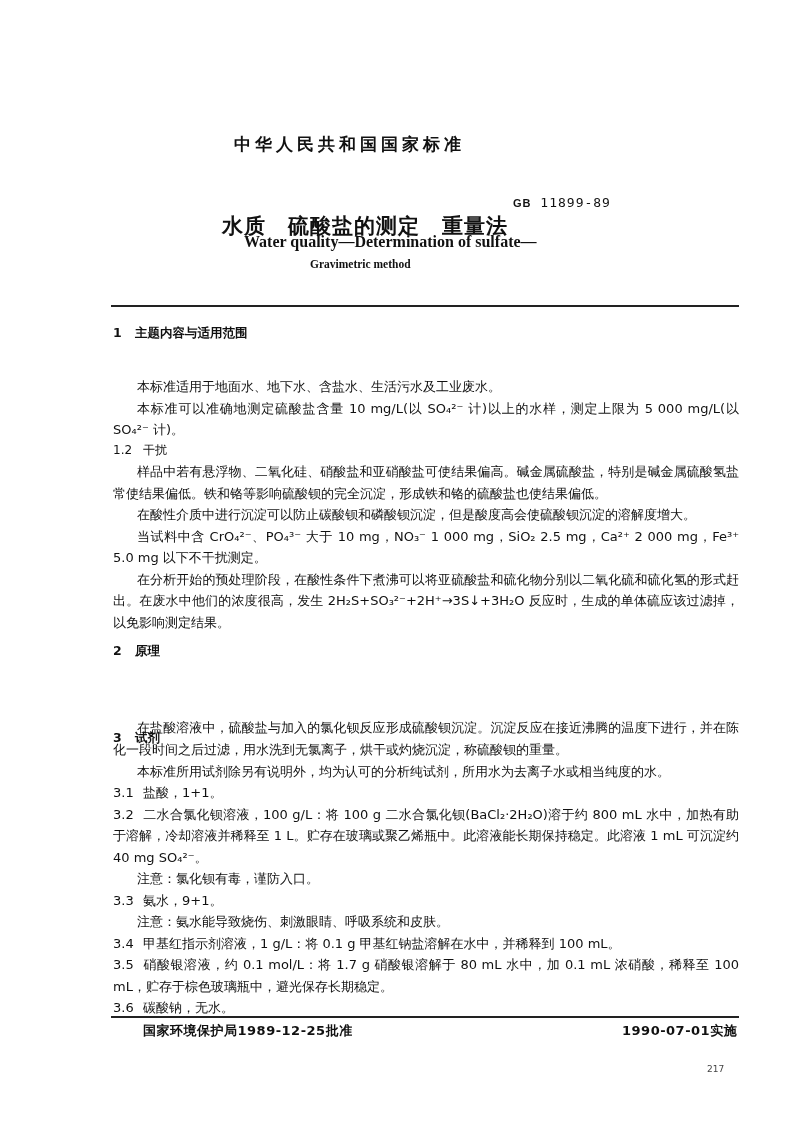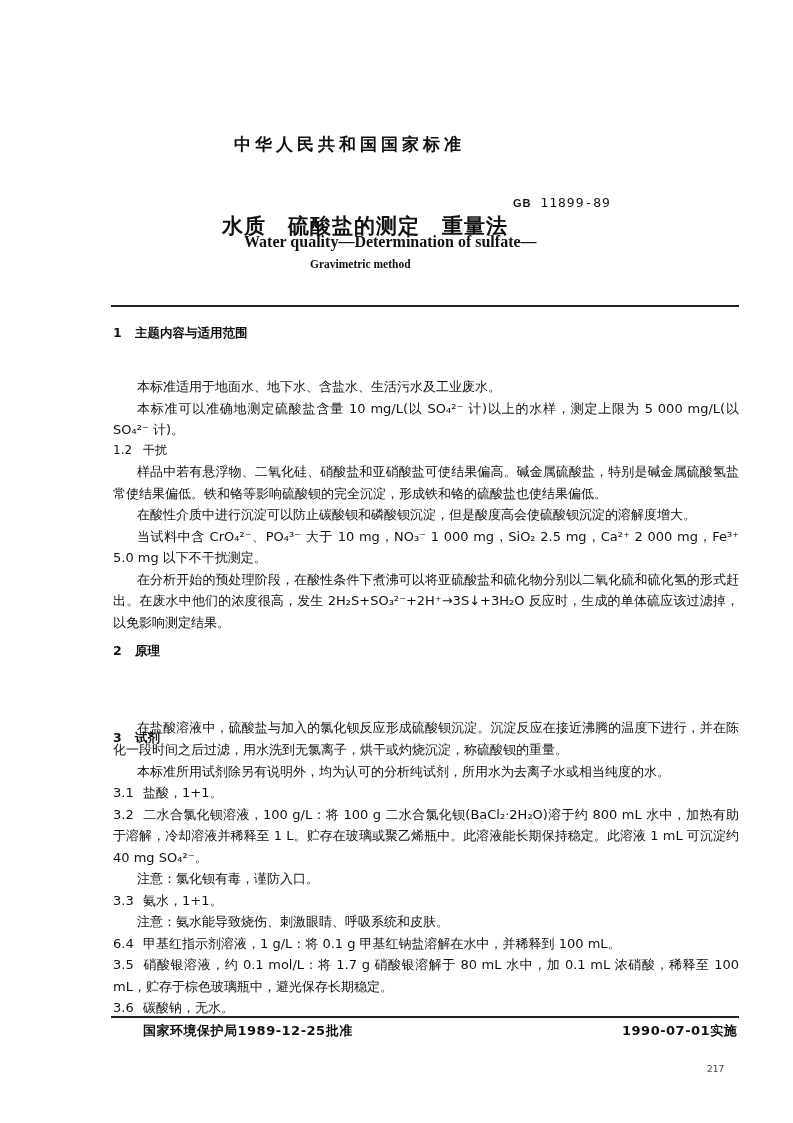--- a/index.html
+++ b/index.html
@@ -77,23 +77,23 @@
     <span class="num">3</span><span>试剂</span>
   </div>
   <div class="para" style="top:761px;">
     <div class="first">本标准所用试剂除另有说明外，均为认可的分析纯试剂，所用水为去离子水或相当纯度的水。</div>
   </div>
 
   <div class="para" style="top:782px;">
     <div><span class="snum">3.1</span><span>盐酸，1+1。</span></div>
     <div><span class="snum">3.2</span><span>二水合氯化钡溶液，100 g/L：将 100 g 二水合氯化钡(BaCl₂·2H₂O)溶于约 800 mL 水中，加热有助于溶解，冷却溶液并稀释至 1 L。贮存在玻璃或聚乙烯瓶中。此溶液能长期保持稳定。此溶液 1 mL 可沉淀约 40 mg SO₄²⁻。</span></div>
     <div class="first">注意：氯化钡有毒，谨防入口。</div>
-    <div><span class="snum">3.3</span><span>氨水，1+1。</span></div>
+    <div><span class="snum">3.3</span><span>氨水，9+1。</span></div>
     <div class="first">注意：氨水能导致烧伤、刺激眼睛、呼吸系统和皮肤。</div>
-    <div><span class="snum">6.4</span><span>甲基红指示剂溶液，1 g/L：将 0.1 g 甲基红钠盐溶解在水中，并稀释到 100 mL。</span></div>
+    <div><span class="snum">3.4</span><span>甲基红指示剂溶液，1 g/L：将 0.1 g 甲基红钠盐溶解在水中，并稀释到 100 mL。</span></div>
     <div><span class="snum">3.5</span><span>硝酸银溶液，约 0.1 mol/L：将 1.7 g 硝酸银溶解于 80 mL 水中，加 0.1 mL 浓硝酸，稀释至 100 mL，贮存于棕色玻璃瓶中，避光保存长期稳定。</span></div>
     <div><span class="snum">3.6</span><span>碳酸钠，无水。</span></div>
   </div>
 
   <div class="rule bottom"></div>
 
   <div class="abs footer-left">国家环境保护局1989-12-25批准</div>
   <div class="abs footer-right">1990-07-01实施</div>
   <div class="abs page-num">217</div>
 

